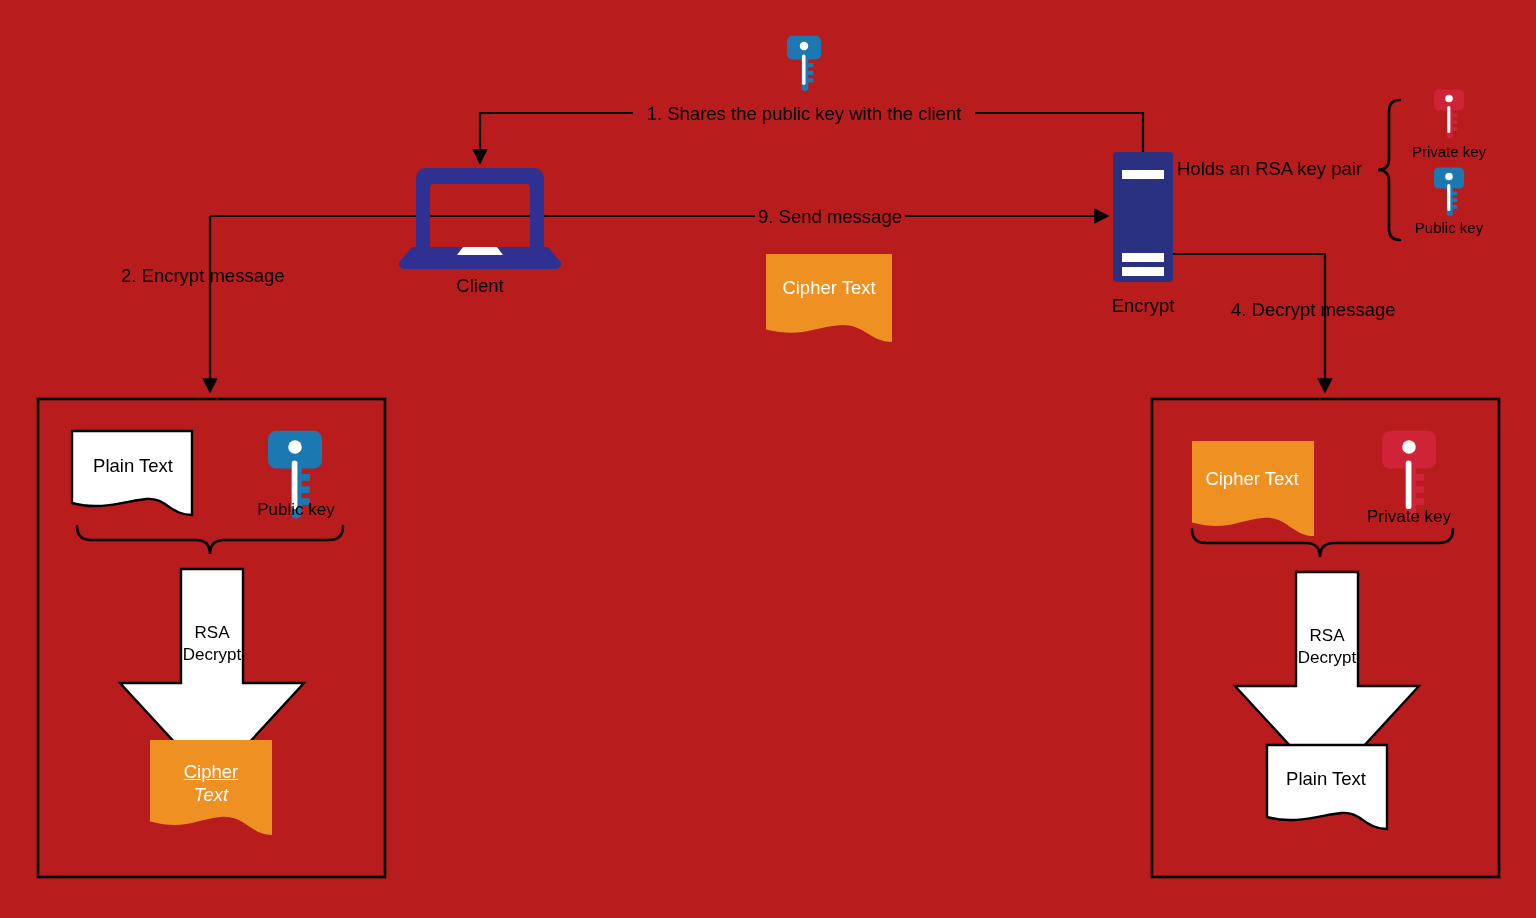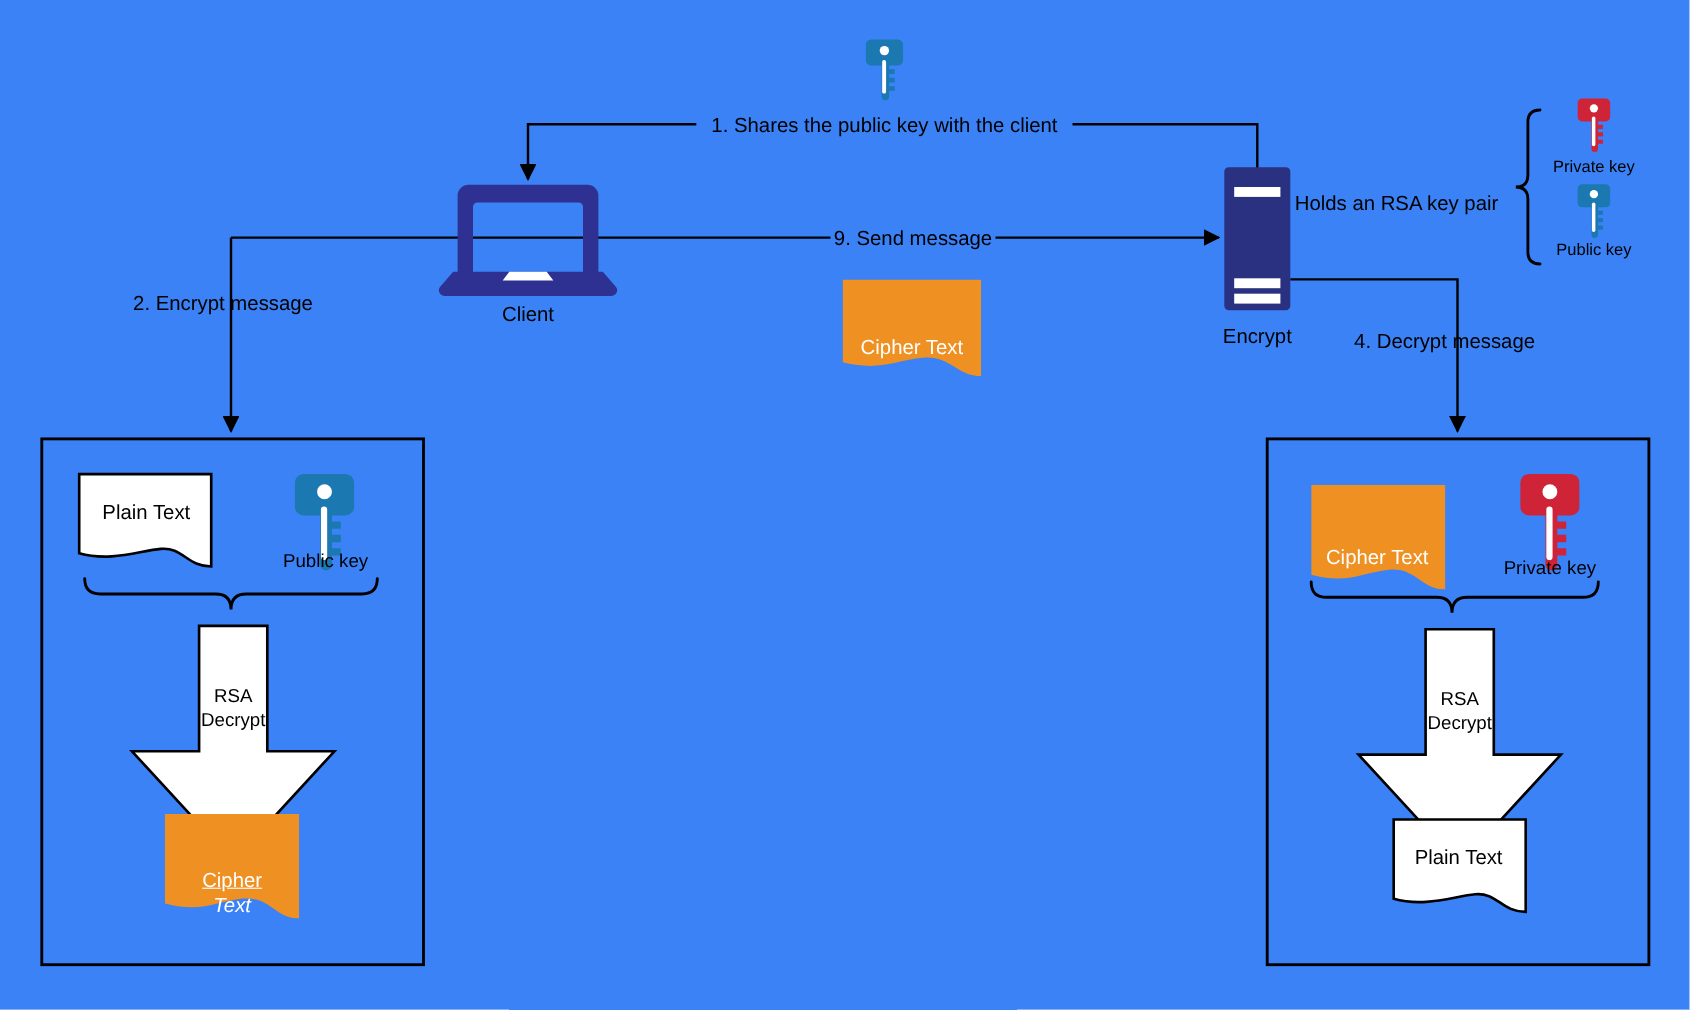--- a/index.html
+++ b/index.html
@@ -1,24 +1,24 @@
 <!DOCTYPE html>
 <html><head>
 <meta charset="utf-8">
 <style>
   html,body{margin:0;padding:0;background:#ffffff;}
   body{width:1536px;height:918px;font-family:"Liberation Sans",sans-serif;overflow:hidden;}
-  #stage{position:relative;width:1536px;height:918px;background:#3b82f6;}
+  #stage{position:relative;width:1536px;height:918px;background:#b91c1c;}
   #stage svg{position:absolute;left:0;top:0;width:1536px;height:918px;}
   .lbl{position:absolute;font-family:"Liberation Sans",sans-serif;color:#000;white-space:nowrap;}
   .lbl.c{transform:translateX(-50%);text-align:center;}
   .t18{font-size:18.5px;}
   .t17{font-size:17px;}
   .t15{font-size:15px;}
-  .white{color:#ffffff;margin-top:28px;}
+  .white{color:#ffffff;}
 </style>
 </head>
 <body>
 
 <div id="stage">
 
   <svg viewBox="0 0 1536 918">
     <defs>
       <marker id="arrow" viewBox="0 0 10 10" refX="9" refY="5" markerWidth="7" markerHeight="7" orient="auto-start-reverse">
         <path d="M0,0 L10,5 L0,10 z" fill="#000"></path>
@@ -109,21 +109,21 @@
   <div class="lbl t18" style="left:121px;top:265px;">2. Encrypt message</div>
 
   <div class="lbl t18 c" style="left:830px;top:206px;">9. Send message</div>
 
   <div class="lbl t18" style="left:1231px;top:299px;">4. Decrypt message</div>
 
   <div class="lbl t18 c" style="left:480px;top:275px;">Client</div>
 
   <div class="lbl t18 c" style="left:1143px;top:295px;">Encrypt</div>
 
-  <div class="lbl t18" style="left:1177px;top:158px;margin-top:16px;">Holds an RSA key pair</div>
+  <div class="lbl t18" style="left:1177px;top:158px;">Holds an RSA key pair</div>
 
   <div class="lbl t15 c" style="left:1449px;top:143px;">Private key</div>
 
   <div class="lbl t15 c" style="left:1449px;top:219px;">Public key</div>
 
   <div class="lbl t18 white c" style="left:829px;top:277px;">Cipher Text</div>
 
   <div class="lbl t18 c" style="left:133px;top:455px;">Plain Text</div>
 
   <div class="lbl t17 c" style="left:296px;top:500px;">Public key</div>

